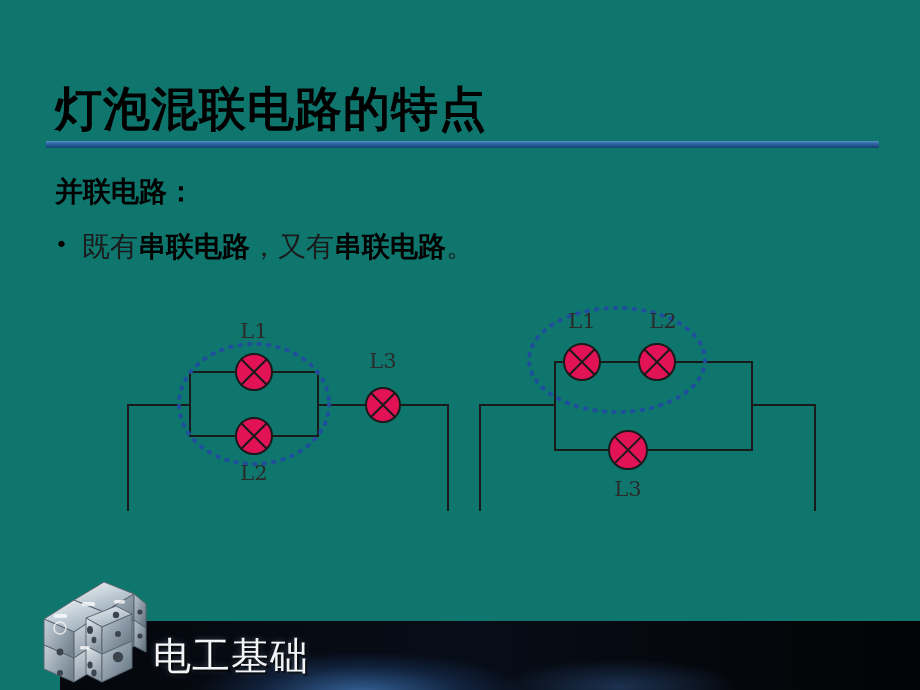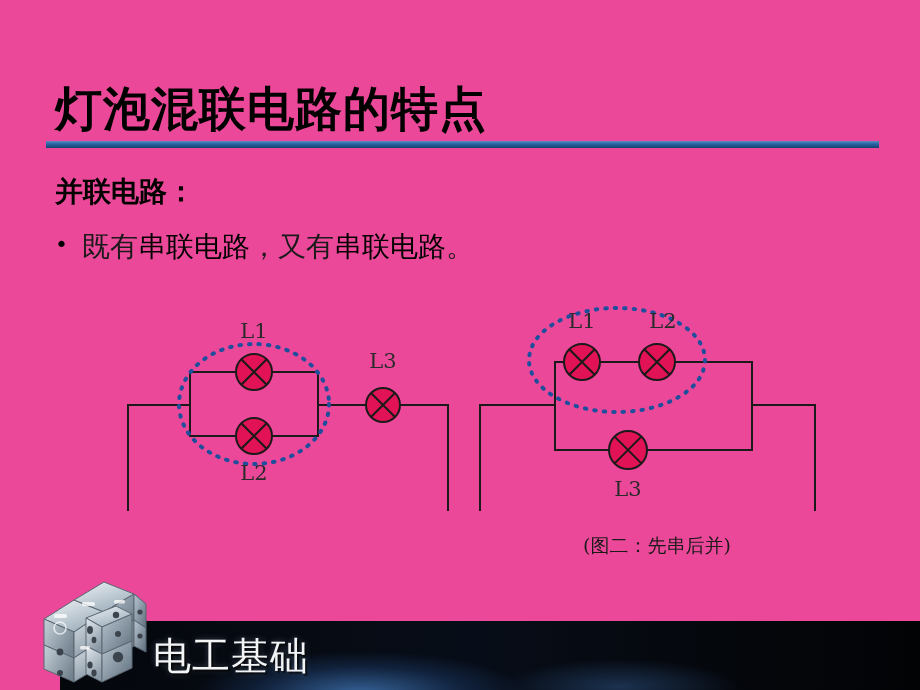--- a/index.html
+++ b/index.html
@@ -12,21 +12,21 @@
     width: 920px;
     height: 690px;
     position: relative;
     overflow: hidden;
     font-family: "DejaVu Sans", "Liberation Sans", sans-serif;
   }
 
   .slide {
     position: absolute;
     inset: 0;
-    background: #ec4899;
+    background: #0f766e;
   }
 
   
   .slide-title {
     position: absolute;
     left: 55px;
     top: 52px;
     font-family: "DejaVu Serif", "Liberation Serif", serif;
     font-size: 47px;
     line-height: 1.12;
@@ -71,21 +71,21 @@
     color: #000;
     position: relative;
     top: -4px;
   }
   .bullet-text {
     font-family: "DejaVu Serif", "Liberation Serif", serif;
     font-size: 28px;
     color: #1a1a1a;
   }
   .bullet-text b {
-    font-weight: normal;
+    font-weight: bold;
     color: #000;
   }
 
   
   .figures {
     position: absolute;
     left: 0;
     top: 288px;
     width: 752px;
     height: 280px;
@@ -242,21 +242,20 @@
           <path d="M 149.6 148.6 L 176.4 175.4 M 176.4 148.6 L 149.6 175.4" stroke="#1a1a1a" stroke-width="2" fill="none"></path>
         </g>
 
         <text x="117" y="40" text-anchor="middle" font-family="DejaVu Serif, Liberation Serif, serif" font-size="21" fill="#2a2a2a">L1</text>
         <text x="198" y="40" text-anchor="middle" font-family="DejaVu Serif, Liberation Serif, serif" font-size="21" fill="#2a2a2a">L2</text>
         <text x="163" y="208" text-anchor="middle" font-family="DejaVu Serif, Liberation Serif, serif" font-size="21" fill="#2a2a2a">L3</text>
       </svg>
     </div>
   </div>
 
-  <div class="caption caption-2">(图二：先串后并)</div>
 
   <div class="footer-bar"></div>
 
   <div class="footer-title">电工基础</div>
 
   <div class="footer-logo">
     <svg width="122" height="118" viewBox="0 0 122 118" xmlns="http://www.w3.org/2000/svg">
       <defs>
         <linearGradient id="faceTop" x1="0" y1="0" x2="0.6" y2="1">
           <stop offset="0%" stop-color="#eef2f5"></stop>

